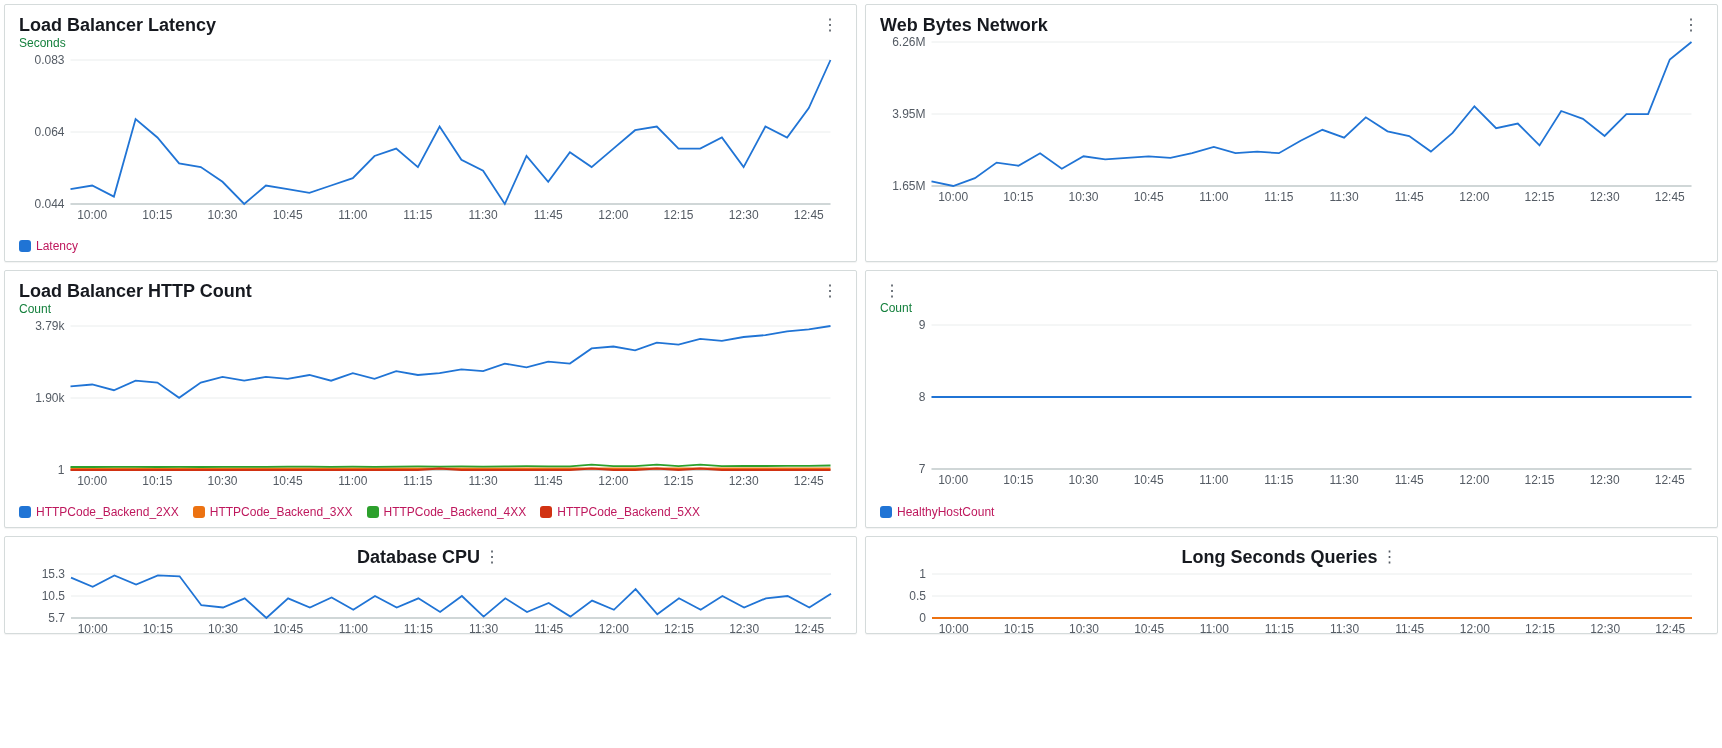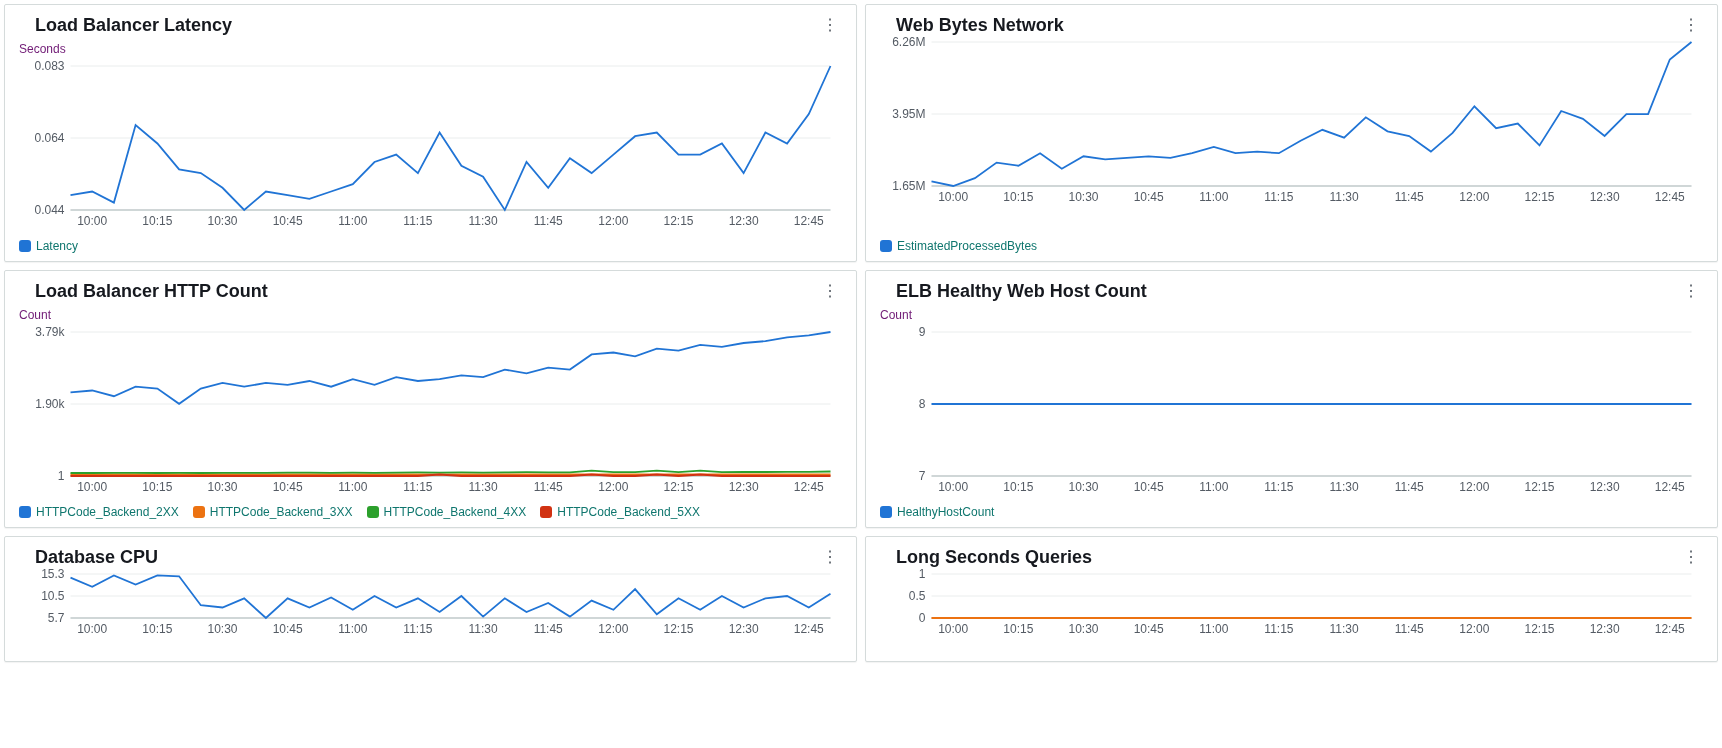--- a/index.html
+++ b/index.html
@@ -20,73 +20,71 @@
     box-shadow: 0 1px 1px rgba(0,0,0,0.05);
     position: relative;
     padding: 10px 14px 8px 14px;
     display: flex;
     flex-direction: column;
   }
   .panel-header {
     display: flex;
     justify-content: space-between;
     align-items: flex-start;
-    margin-left: 16px;
   }
   .panel-title {
     font-size: 18px;
     font-weight: 700;
     color: #16191f;
   }
   .panel-menu {
     cursor: pointer;
     color: #545b64;
     font-size: 16px;
     line-height: 1;
     padding: 2px 4px;
   }
   .panel-unit {
     font-size: 12px;
-    color: #701a75;
-    margin-top: 6px;
+    color: #15803d;
     margin-bottom: 4px;
   }
   .chart-area {
     flex: 1;
     position: relative;
   }
   .chart-area svg { display: block; }
   .legend {
     display: flex;
     flex-wrap: wrap;
     gap: 14px;
     margin-top: 4px;
     font-size: 12px;
-    color: #0f766e;
+    color: #be185d;
   }
   .legend-item {
     display: inline-flex;
     align-items: center;
     gap: 5px;
   }
   .swatch {
     width: 12px;
     height: 12px;
     border-radius: 3px;
     display: inline-block;
   }
   .axis-label {
     font-size: 12px;
     fill: #545b64;
   }
   .grid-line { stroke: #eaeded; stroke-width: 1; }
   .axis-line { stroke: #aab7b8; stroke-width: 1; }
   .series-line { fill: none; stroke-width: 1.8; }
   .tall { height: 258px; }
-  .short { height: 126px; }
+  .short { height: 98px; align-items: center; }
 </style>
 </head>
 <body>
 
 <div class="dashboard">
     <div class="panel tall">
       <div class="panel-header">
         <div class="panel-title">Load Balancer Latency</div>
         <div class="panel-menu">⋮</div>
       </div>
@@ -143,26 +141,20 @@
           <text class="axis-label" x="332.2857142857143" y="165" text-anchor="middle">11:00</text>
           <text class="axis-label" x="397.42857142857144" y="165" text-anchor="middle">11:15</text>
           <text class="axis-label" x="462.57142857142856" y="165" text-anchor="middle">11:30</text>
           <text class="axis-label" x="527.7142857142858" y="165" text-anchor="middle">11:45</text>
           <text class="axis-label" x="592.8571428571429" y="165" text-anchor="middle">12:00</text>
           <text class="axis-label" x="658" y="165" text-anchor="middle">12:15</text>
           <text class="axis-label" x="723.1428571428571" y="165" text-anchor="middle">12:30</text>
           <text class="axis-label" x="788.2857142857143" y="165" text-anchor="middle">12:45</text>
           <path class="series-line" stroke="#2074d5" d="M50.0,145.3L71.7,150.0L93.4,142.2L115.1,126.6L136.9,129.7L158.6,117.2L180.3,132.8L202.0,120.3L223.7,123.4L245.4,121.9L267.1,120.3L288.9,121.9L310.6,117.2L332.3,111.0L354.0,117.2L375.7,115.6L397.4,117.2L419.1,104.7L440.9,93.8L462.6,101.6L484.3,81.3L506.0,95.3L527.7,100.0L549.4,115.6L571.1,96.9L592.9,70.3L614.6,92.2L636.3,87.5L658.0,109.4L679.7,75.0L701.4,82.8L723.1,100.0L744.9,78.2L766.6,78.2L788.3,23.5L810.0,6.0"></path>
         </svg>
-      </div>
-      <div class="legend">
-        <span class="legend-item">
-          <span class="swatch" style="background: rgb(32, 116, 213);"></span>
-          <span>EstimatedProcessedBytes</span>
-        </span>
       </div>
     </div>
     <div class="panel tall">
       <div class="panel-header">
         <div class="panel-title">Load Balancer HTTP Count</div>
         <div class="panel-menu">⋮</div>
       </div>
       <div class="panel-unit">Count</div>
       <div class="chart-area">
         <svg viewBox="0 0 820 170" width="100%" height="170">
@@ -205,21 +197,20 @@
           <span>HTTPCode_Backend_4XX</span>
         </span>
         <span class="legend-item">
           <span class="swatch" style="background: rgb(209, 50, 18);"></span>
           <span>HTTPCode_Backend_5XX</span>
         </span>
       </div>
     </div>
     <div class="panel tall">
       <div class="panel-header">
-        <div class="panel-title">ELB Healthy Web Host Count</div>
         <div class="panel-menu">⋮</div>
       </div>
       <div class="panel-unit">Count</div>
       <div class="chart-area">
         <svg viewBox="0 0 820 170" width="100%" height="170">
           <line class="grid-line" x1="50" y1="150" x2="810" y2="150"></line>
           <text class="axis-label" x="44" y="154" text-anchor="end">7</text>
           <line class="grid-line" x1="50" y1="78" x2="810" y2="78"></line>
           <text class="axis-label" x="44" y="82" text-anchor="end">8</text>
           <line class="grid-line" x1="50" y1="6" x2="810" y2="6"></line>

